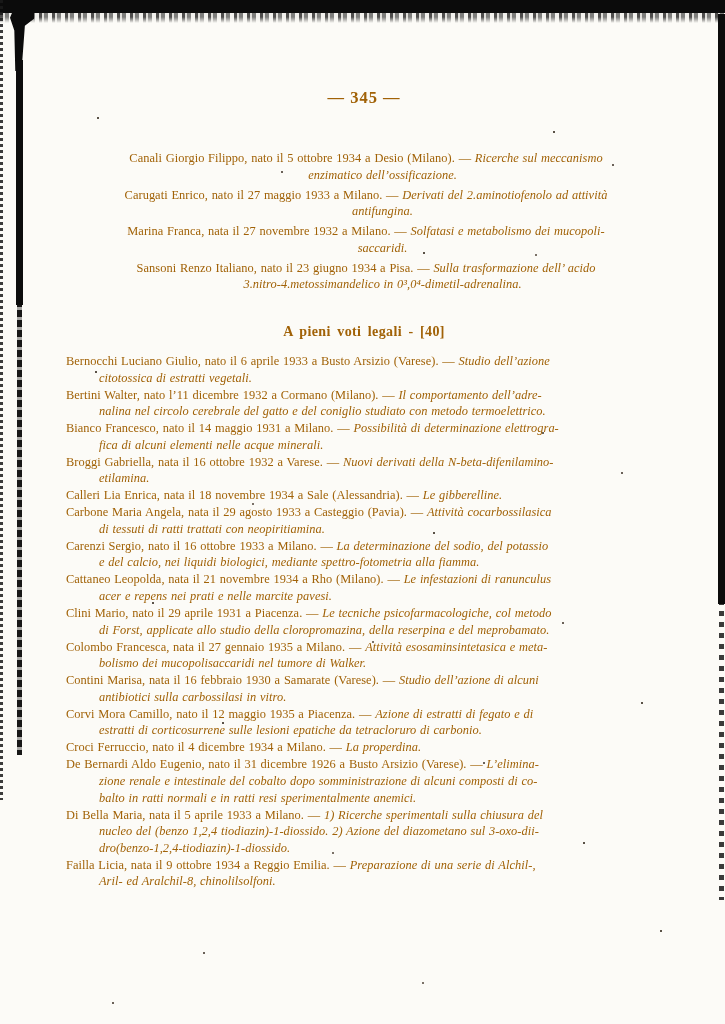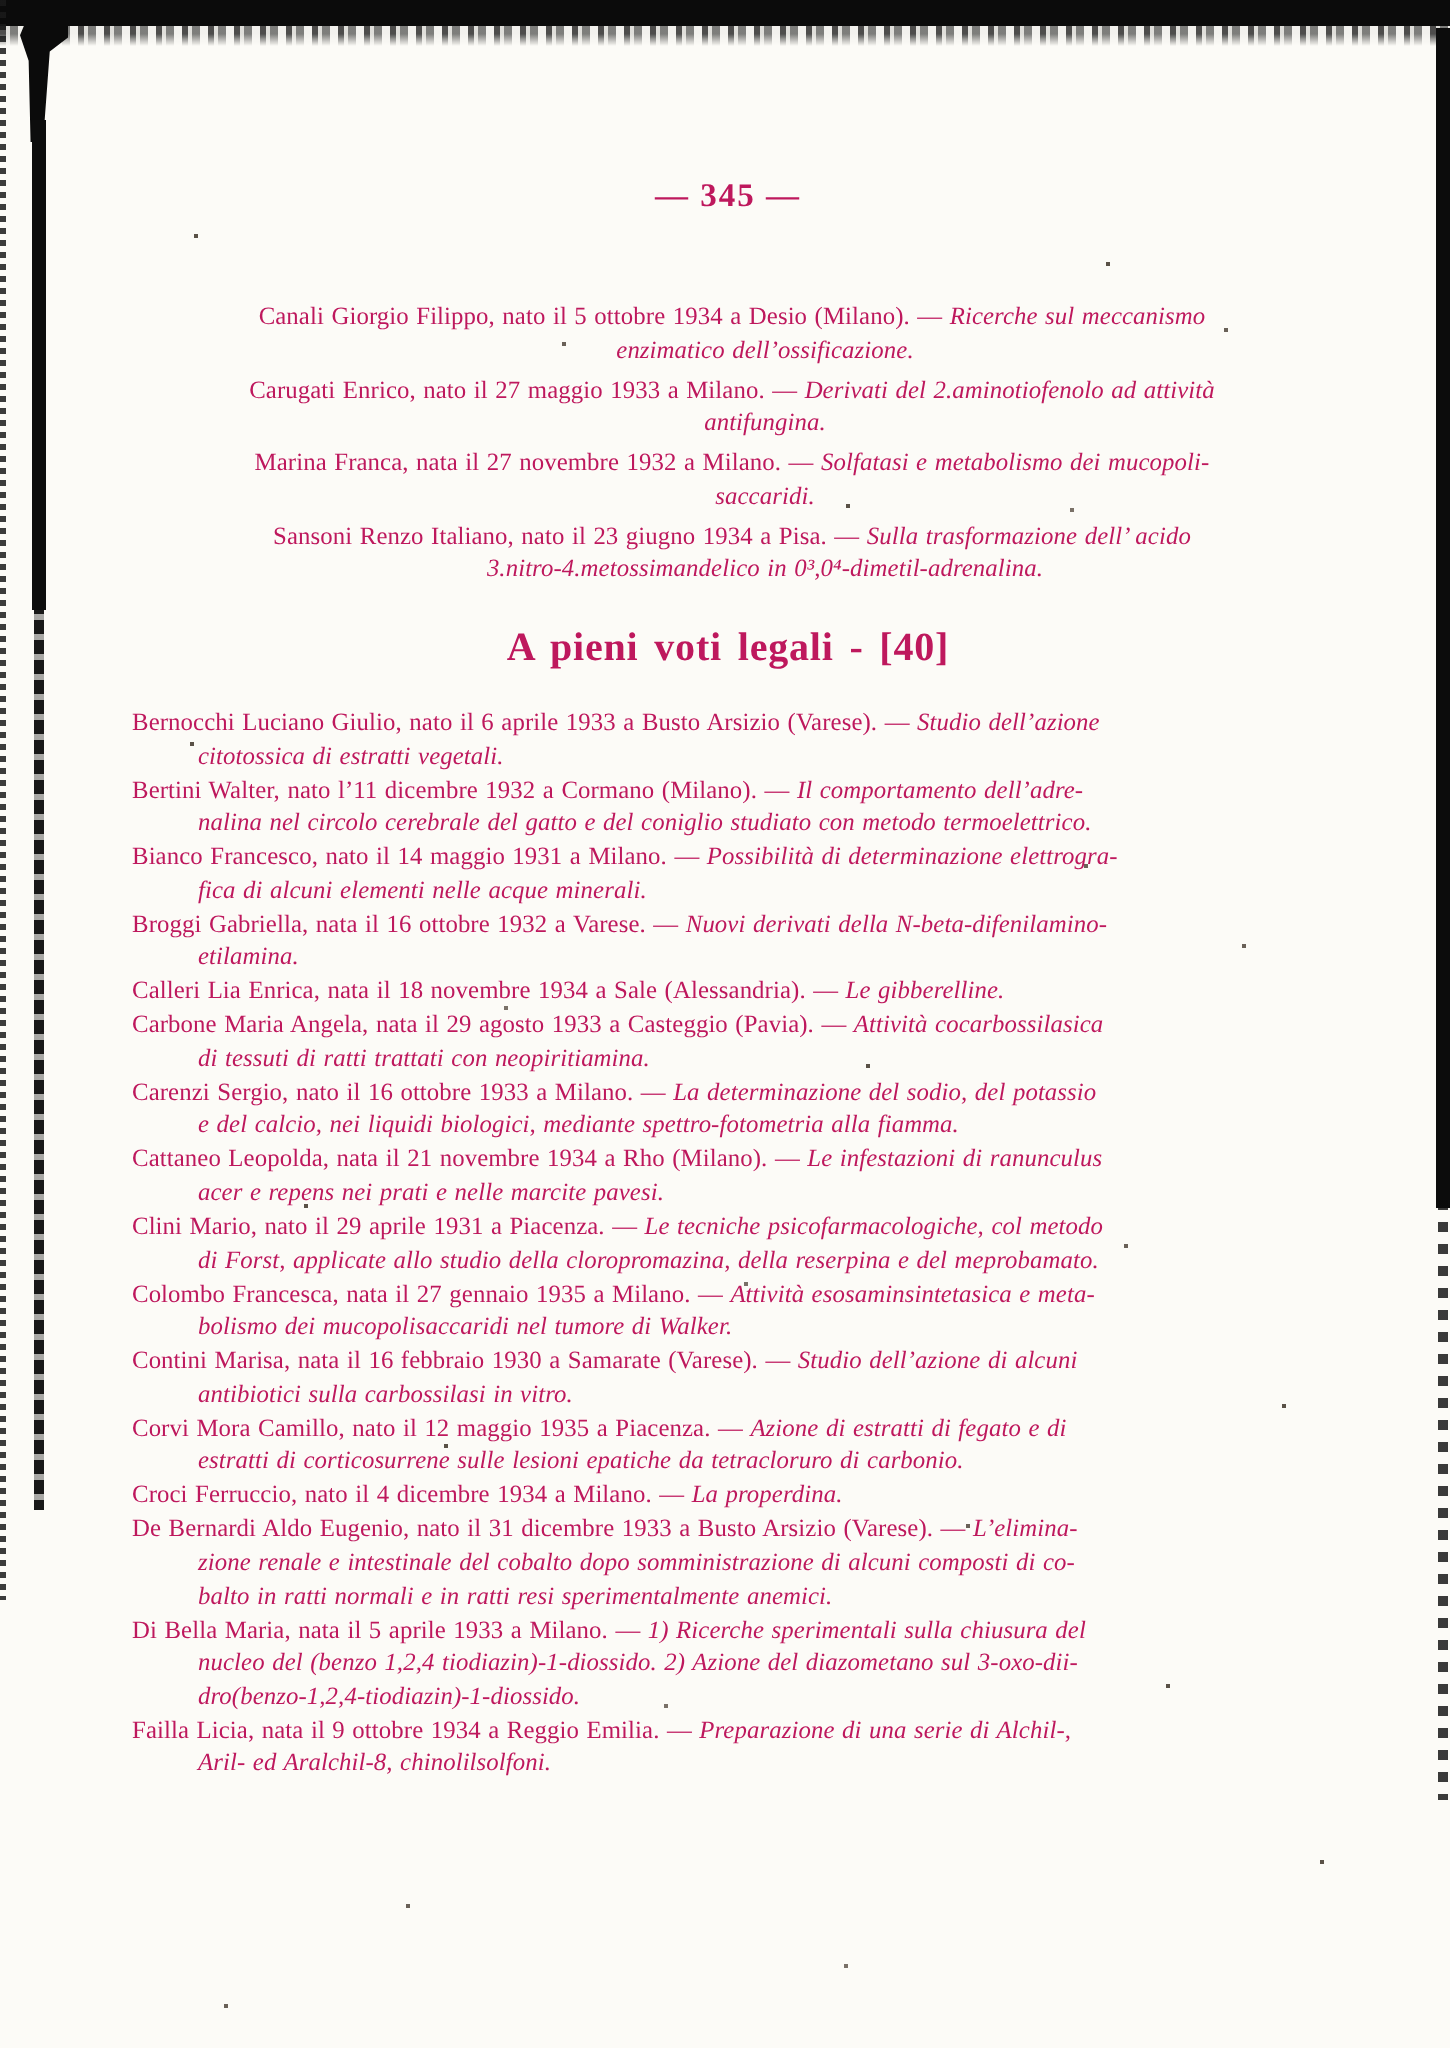--- a/index.html
+++ b/index.html
@@ -2,21 +2,21 @@
 <html><head>
 <meta charset="utf-8">
 <style>
   html,body{margin:0;padding:0;background:#777;}
   .sheet{
     position:relative;
     width:725px;height:1024px;
     background:#fcfbf7;
     overflow:hidden;
     font-family:"Liberation Serif","DejaVu Serif",serif;
-    color:#be185d;
+    color:#a16207;
   }
   
   .edge-top{position:absolute;top:0;left:0;width:725px;height:13px;background:#0b0b0b;}
   .edge-top-fringe{
     position:absolute;top:13px;left:0;width:725px;height:10px;
     background:
       repeating-linear-gradient(90deg, rgba(10,10,10,.9) 0 3px, rgba(10,10,10,.15) 3px 5px, rgba(10,10,10,.65) 5px 9px, rgba(10,10,10,.05) 9px 13px);
     opacity:.8;
     -webkit-mask-image:linear-gradient(180deg,#000 0,#000 40%,transparent 100%);
             mask-image:linear-gradient(180deg,#000 0,#000 40%,transparent 100%);
@@ -50,22 +50,22 @@
       483px 762px 0 #6a6158, 641px 702px 0 #5a5147, 332px 852px 0 #7a7168,
       583px 842px 0 #5a5147, 203px 952px 0 #6a6158, 422px 982px 0 #7a7168,
       112px 1002px 0 #6a6158, 660px 930px 0 #5a5147;
   }
   
   .page-number{
     position:absolute;top:88px;left:66px;width:596px;
     text-align:center;font-weight:bold;font-size:16.5px;letter-spacing:1px;
   }
   .section-heading{
-    position:absolute;top:313px;left:66px;width:596px;
-    text-align:center;font-weight:bold;font-size:20px;
+    position:absolute;top:324px;left:66px;width:596px;
+    text-align:center;font-weight:bold;font-size:14px;
     letter-spacing:.4px;word-spacing:2.5px;
   }
   .entries{position:absolute;left:66px;width:600px;}
   .entries-pre{top:150px;}
   .entries-legali{top:353px;}
   .entry{
     margin:0;
     padding-left:33px;text-indent:-33px;
     font-size:12.4px;line-height:16.6px;
     white-space:pre-line;
@@ -123,21 +123,21 @@
 acer e repens nei prati e nelle marcite pavesi.</span></p>
       <p class="entry"><span class="intro">Clini Mario, nato il 29 aprile 1931 a Piacenza. —</span> <span class="thesis">Le tecniche psicofarmacologiche, col metodo
 di Forst, applicate allo studio della cloropromazina, della reserpina e del meprobamato.</span></p>
       <p class="entry"><span class="intro">Colombo Francesca, nata il 27 gennaio 1935 a Milano. —</span> <span class="thesis">Attività esosaminsintetasica e meta-
 bolismo dei mucopolisaccaridi nel tumore di Walker.</span></p>
       <p class="entry"><span class="intro">Contini Marisa, nata il 16 febbraio 1930 a Samarate (Varese). —</span> <span class="thesis">Studio dell’azione di alcuni
 antibiotici sulla carbossilasi in vitro.</span></p>
       <p class="entry"><span class="intro">Corvi Mora Camillo, nato il 12 maggio 1935 a Piacenza. —</span> <span class="thesis">Azione di estratti di fegato e di
 estratti di corticosurrene sulle lesioni epatiche da tetracloruro di carbonio.</span></p>
       <p class="entry"><span class="intro">Croci Ferruccio, nato il 4 dicembre 1934 a Milano. —</span> <span class="thesis">La properdina.</span></p>
-      <p class="entry"><span class="intro">De Bernardi Aldo Eugenio, nato il 31 dicembre 1933 a Busto Arsizio (Varese). —</span> <span class="thesis">L’elimina-
+      <p class="entry"><span class="intro">De Bernardi Aldo Eugenio, nato il 31 dicembre 1926 a Busto Arsizio (Varese). —</span> <span class="thesis">L’elimina-
 zione renale e intestinale del cobalto dopo somministrazione di alcuni composti di co-
 balto in ratti normali e in ratti resi sperimentalmente anemici.</span></p>
       <p class="entry"><span class="intro">Di Bella Maria, nata il 5 aprile 1933 a Milano. —</span> <span class="thesis">1) Ricerche sperimentali sulla chiusura del
 nucleo del (benzo 1,2,4 tiodiazin)-1-diossido. 2) Azione del diazometano sul 3-oxo-dii-
 dro(benzo-1,2,4-tiodiazin)-1-diossido.</span></p>
       <p class="entry"><span class="intro">Failla Licia, nata il 9 ottobre 1934 a Reggio Emilia. —</span> <span class="thesis">Preparazione di una serie di Alchil-,
 Aril- ed Aralchil-8, chinolilsolfoni.</span></p>
     </div>
 
 </div>

